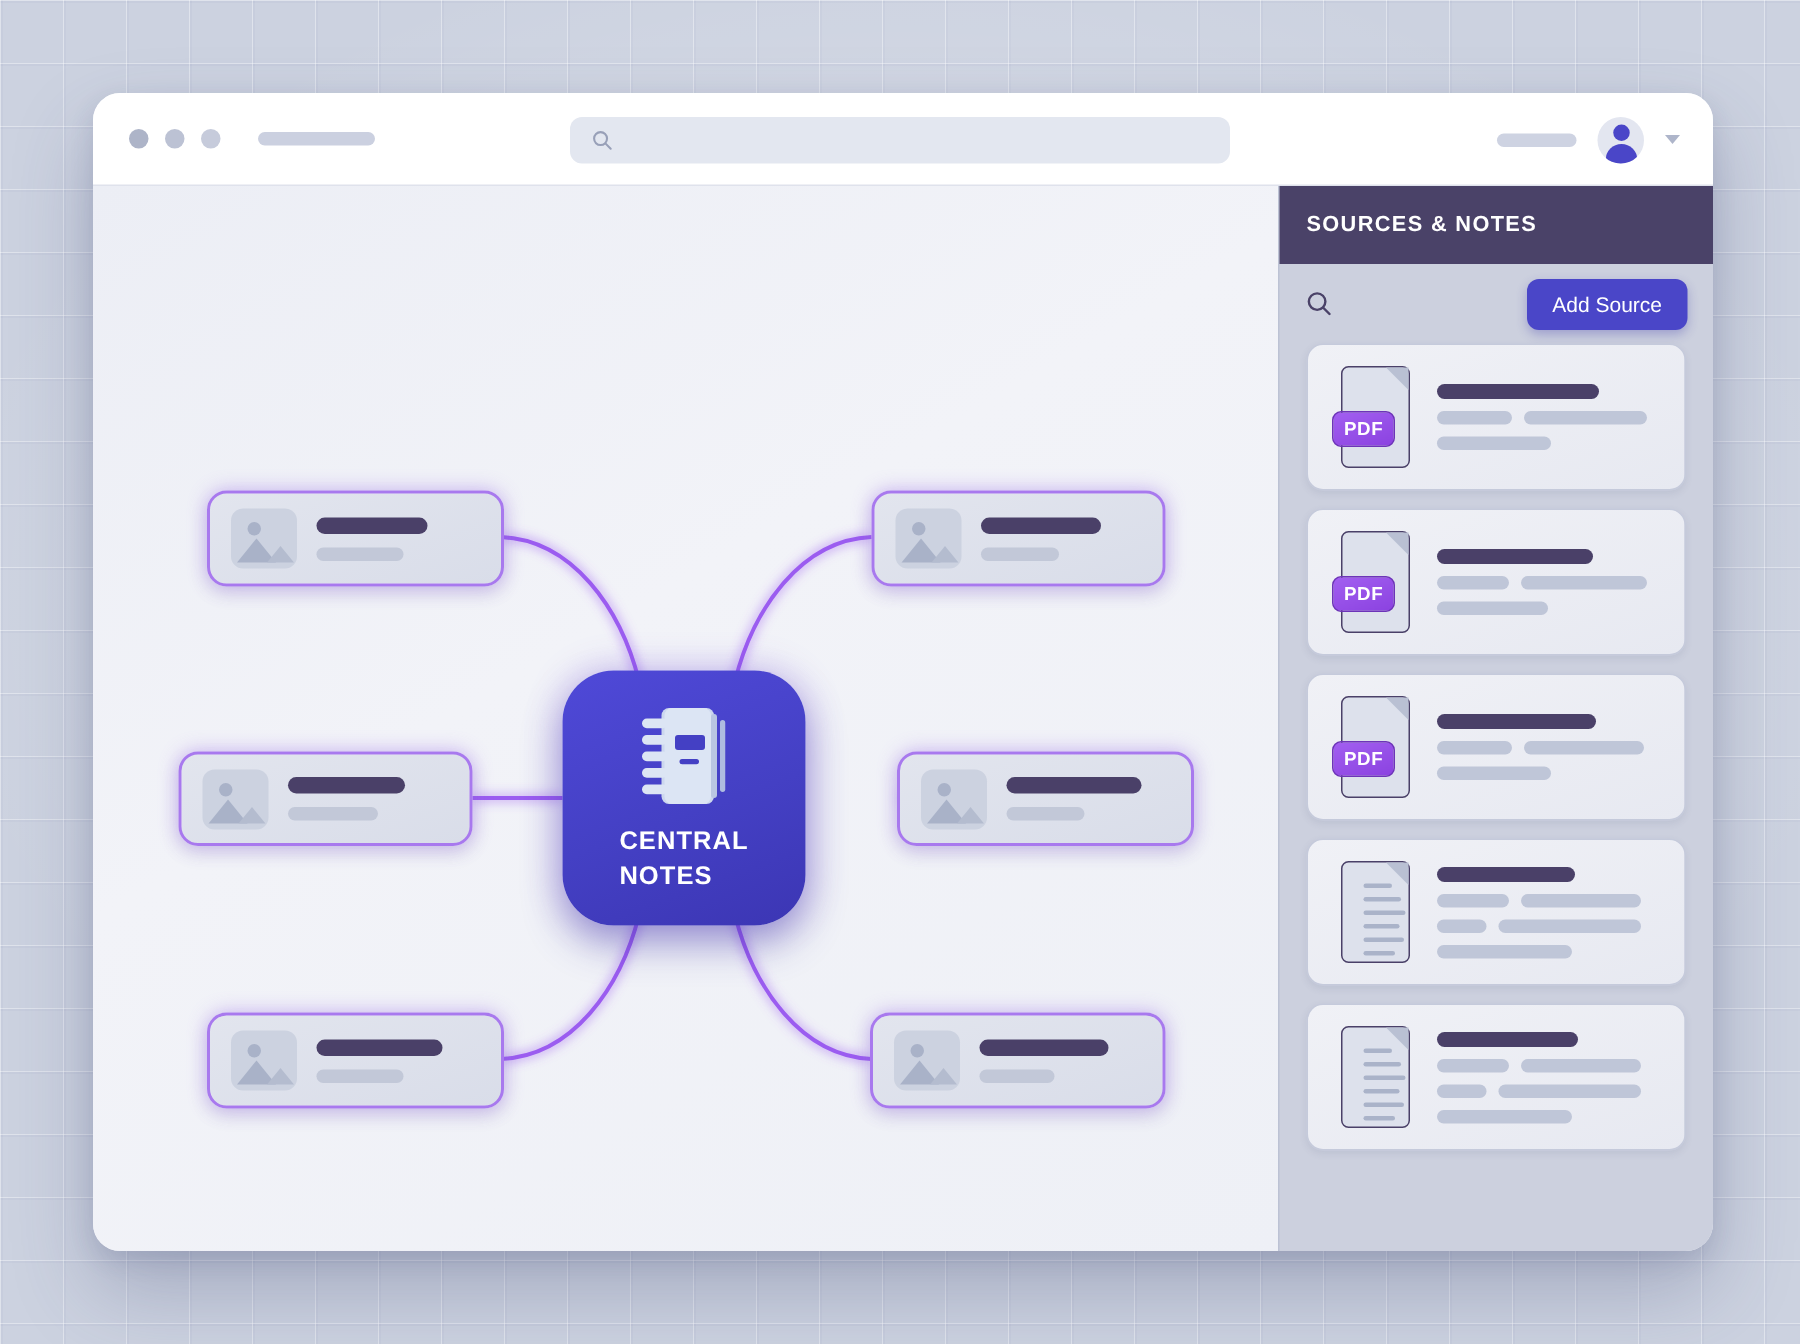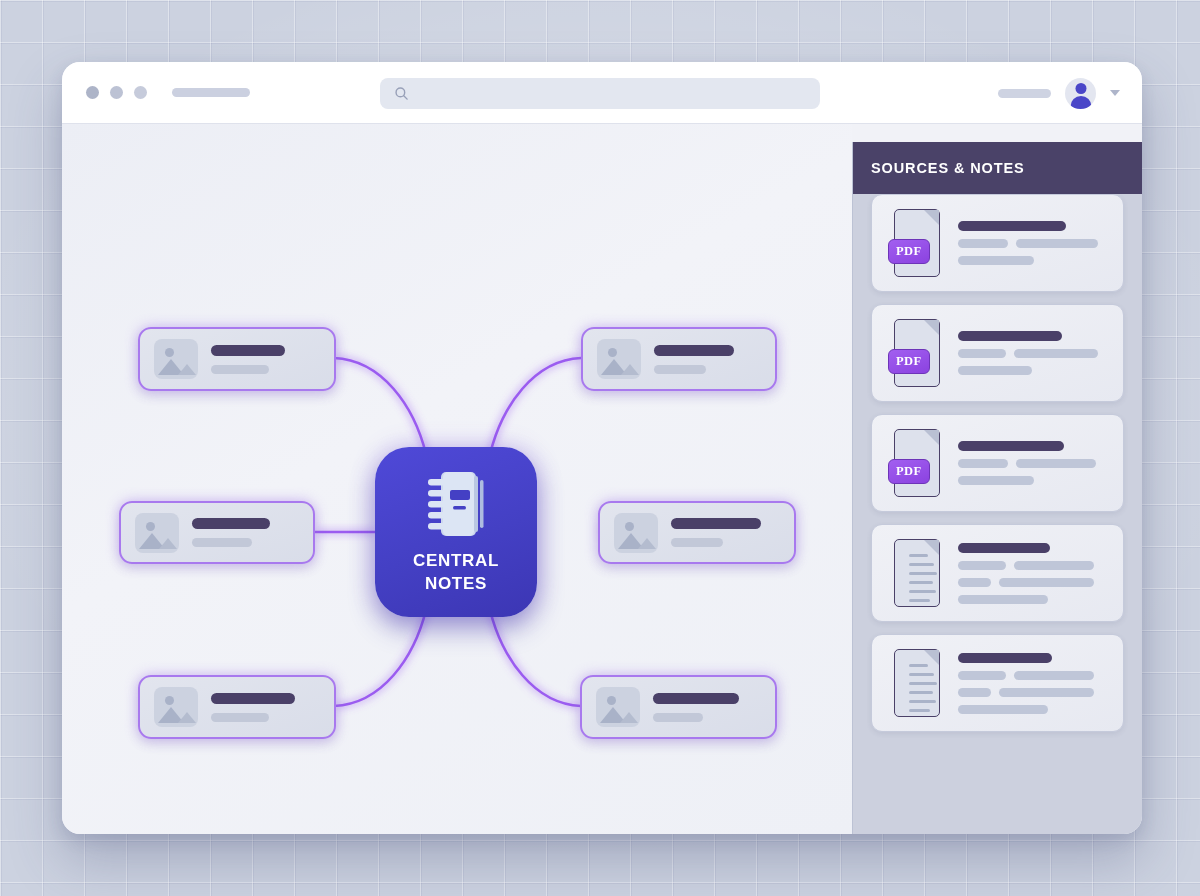--- a/index.html
+++ b/index.html
@@ -104,21 +104,21 @@
     width: 162px; height: 170px;
     border-radius: 34px;
     background: linear-gradient(160deg, #4f49d8 0%, #4440c4 55%, #3c36b4 100%);
     box-shadow: 0 12px 26px rgba(55,48,160,0.42), 0 0 24px rgba(140,90,240,0.30);
     display: flex; flex-direction: column;
     align-items: center; justify-content: center;
     z-index: 4;
   }
   #central-label {
     color: #ffffff; font-size: 17px; font-weight: bold;
-    letter-spacing: 0.7px; text-align: center; line-height: 1.35;
+    letter-spacing: 0.7px; line-height: 1.35;
     margin-top: 10px;
   }
 
   
   .branch-node {
     position: absolute;
     background: linear-gradient(160deg, #e2e5ee 0%, #d9dde9 100%);
     border: 2px solid #a879ee;
     border-radius: 13px;
     box-shadow: 0 0 13px rgba(160,110,240,0.45), 0 5px 12px rgba(70,70,120,0.13);
@@ -149,21 +149,20 @@
   .node-lines { display: flex; flex-direction: column; gap: 9px; }
   .node-title-bar { height: 11px; border-radius: 6px; background: #4a4068; }
   .node-sub-bar { height: 9px; border-radius: 5px; background: #c2c8d8; }
 
   
   #sidebar {
     position: absolute; right: 0; top: 62px;
     width: 290px; height: 710px;
     background: #ccd0de;
     border-left: 1px solid #bcc2d4;
-    margin-top: 18px;
   }
   #sidebar-header {
     height: 52px; background: #4a4268;
     display: flex; align-items: center; padding-left: 18px;
   }
   #sidebar-title {
     color: #ffffff; font-size: 14.5px; font-weight: bold; letter-spacing: 0.9px;
   }
   #sidebar-toolbar {
     height: 53px; display: flex; align-items: center;
@@ -179,21 +178,20 @@
     padding: 0 18px; display: flex; flex-direction: column; gap: 12px;
   }
   .source-card {
     background: linear-gradient(160deg,#f0f1f6 0%, #e7e9f1 100%);
     border: 1px solid #c5cadb;
     border-radius: 11px;
     height: 98px;
     display: flex; align-items: center; gap: 14px;
     padding: 0 16px;
     box-shadow: 0 2px 5px rgba(70,75,120,0.10);
-    font-family: Liberation Serif, serif;
   }
   .card-lines { display: flex; flex-direction: column; gap: 8px; flex: 1; }
   .line-row { display: flex; gap: 8px; }
   .bar-dark { height: 10px; border-radius: 5px; background: #4a4068; }
   .bar-light { height: 9px; border-radius: 5px; background: #bfc6d8; }
 
   
   .file-icon { position: relative; width: 56px; height: 68px; flex: none; }
   .file-body {
     position: absolute; left: 6px; top: 0;
@@ -368,20 +366,27 @@
         <div class="node-sub-bar" style="width:50px"></div>
       </div>
     </div>
   </div>
 
   <div id="sidebar">
     <div id="sidebar-header">
       <span id="sidebar-title">SOURCES &amp; NOTES</span>
     </div>
 
+    <div id="sidebar-toolbar">
+      <svg width="19" height="19" viewBox="0 0 20 20">
+        <circle cx="8.5" cy="8.5" r="5.8" fill="none" stroke="#4a4268" stroke-width="1.7"></circle>
+        <line x1="12.8" y1="12.8" x2="17.2" y2="17.2" stroke="#4a4268" stroke-width="1.7" stroke-linecap="round"></line>
+      </svg>
+      <button id="add-source-button">Add Source</button>
+    </div>
 
     <div id="source-list">
 
       <div class="source-card">
         <div class="file-icon">
           <div class="file-body">
               <div class="file-corner"></div>
             </div>
           <span class="pdf-badge">PDF</span>
         </div>

